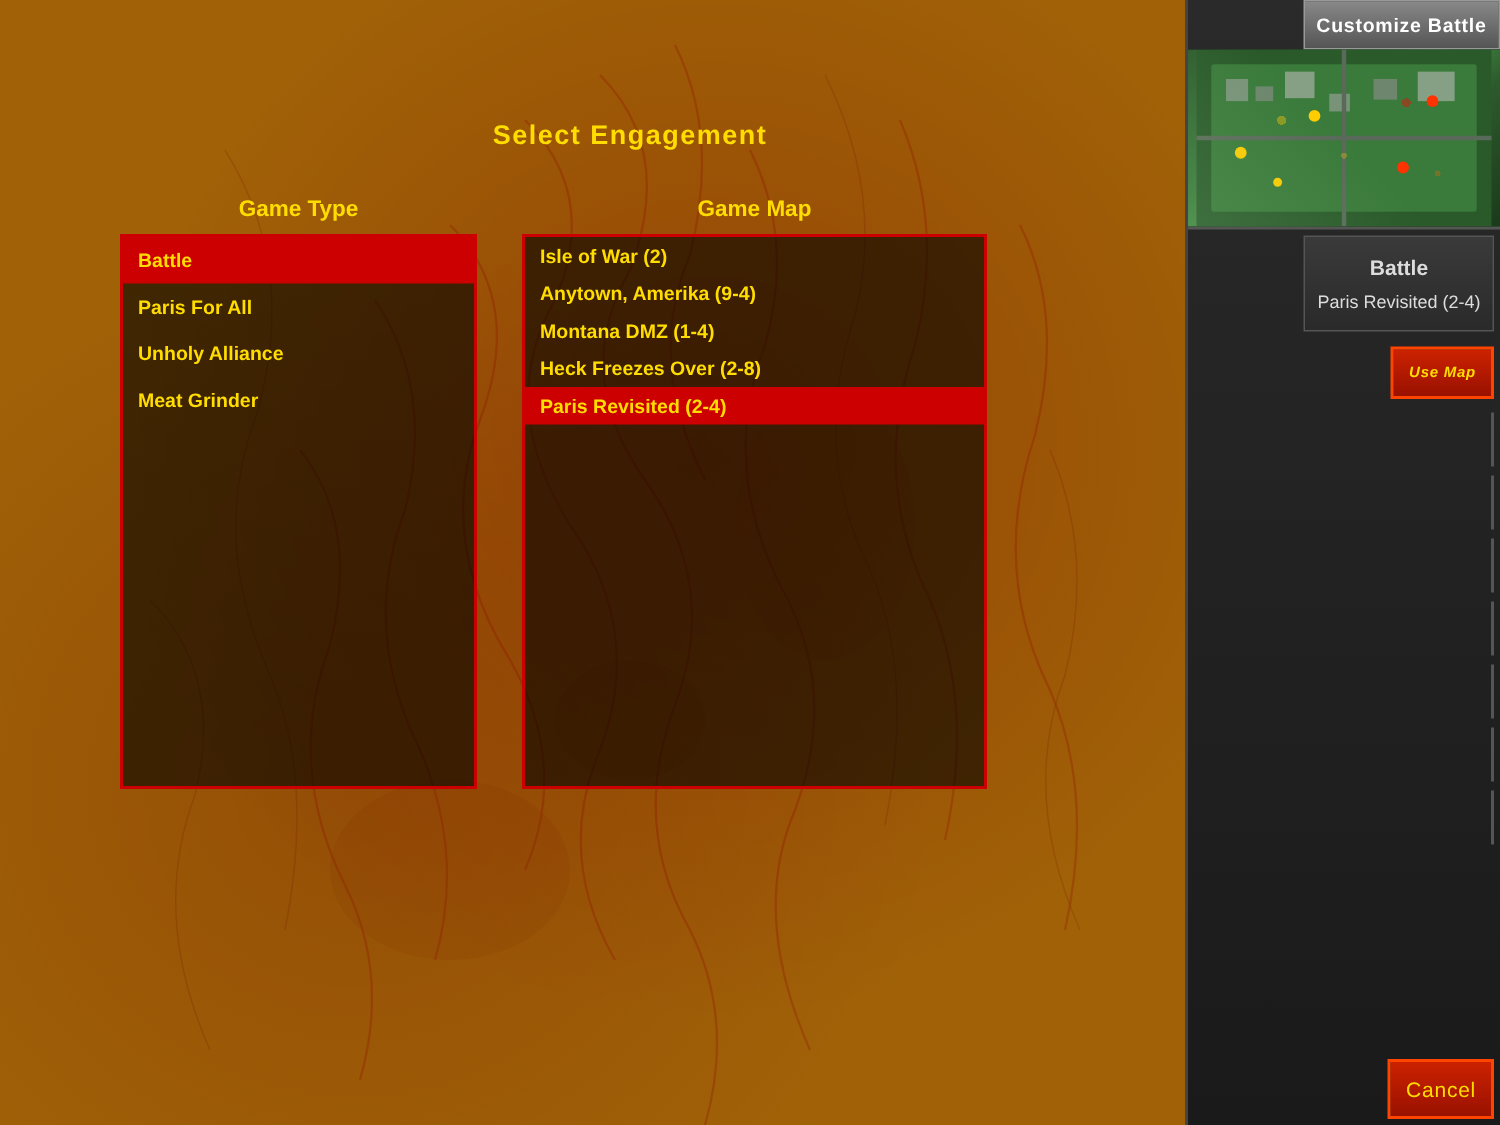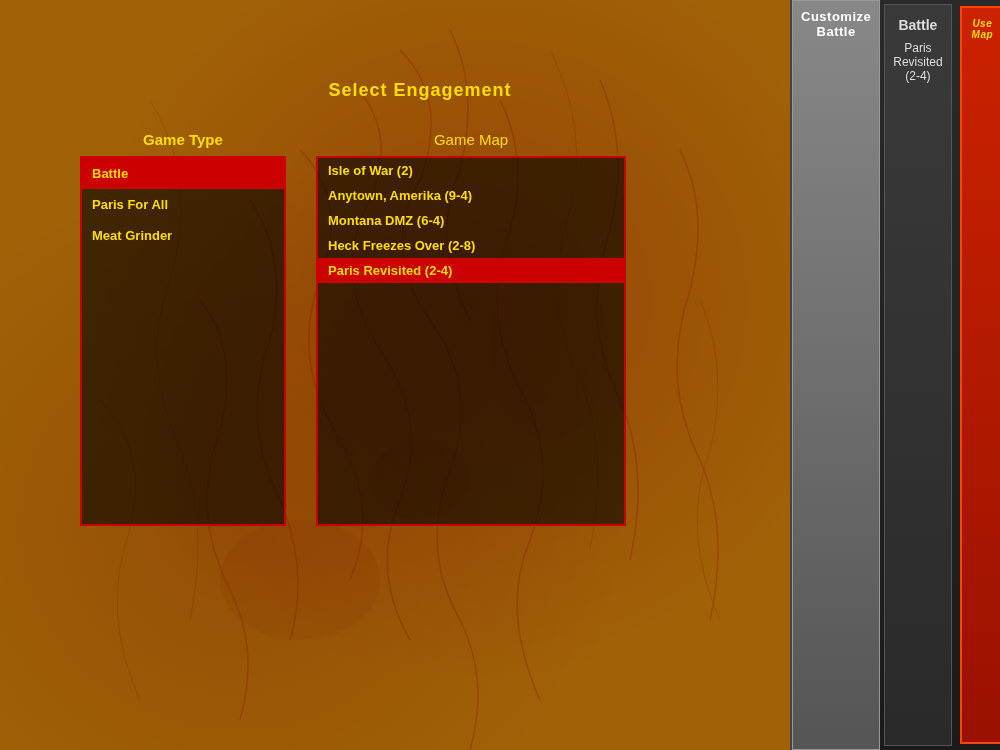--- a/index.html
+++ b/index.html
@@ -46,21 +46,22 @@
     
     #right-panel {
       position: absolute;
       right: 0;
       top: 0;
       width: 210px;
       height: 750px;
       background: linear-gradient(to bottom, #2a2a2a, #1a1a1a);
       border-left: 2px solid #444;
       display: flex;
-      flex-direction: row;
+      flex-direction: column;
+      align-items: flex-end;
     }
 
     
     #customize-battle-btn {
       background: linear-gradient(to bottom, #888, #555);
       border: 1px solid #999;
       color: #fff;
       font-size: 13px;
       font-weight: bold;
       text-align: center;
@@ -175,21 +176,21 @@
       letter-spacing: 1px;
     }
 
     #lists-container {
       display: flex;
       gap: 30px;
     }
 
     
     #game-type-section {
-      width: 206px;
+      width: 238px;
     }
 
     #game-type-header {
       color: #ffdd00;
       font-size: 15px;
       font-weight: bold;
       text-align: center;
       margin-bottom: 8px;
     }
 
@@ -213,21 +214,21 @@
     }
 
     
     #game-map-section {
       width: 310px;
     }
 
     #game-map-header {
       color: #ffdd00;
       font-size: 15px;
-      font-weight: normal;
+      font-weight: bold;
       text-align: center;
       margin-bottom: 8px;
     }
 
     #game-map-list {
       border: 2px solid #cc0000;
       background: rgba(0,0,0,0.6);
       min-height: 370px;
     }
 
@@ -280,31 +281,32 @@
     <div id="select-title">Select Engagement</div>
 
     <div id="lists-container">
 
       <div id="game-type-section">
         <div id="game-type-header">Game Type</div>
         <div id="game-type-list">
 
         <div class="game-type-item selected">Battle</div>
             <div class="game-type-item">Paris For All</div>
+            <div class="game-type-item">Unholy Alliance</div>
             <div class="game-type-item">Meat Grinder</div>
           </div>
       </div>
 
       <div id="game-map-section">
         <div id="game-map-header">Game Map</div>
         <div id="game-map-list">
 
         <div class="game-map-item">Isle of War (2)</div>
             <div class="game-map-item">Anytown, Amerika (9-4)</div>
-            <div class="game-map-item">Montana DMZ (6-4)</div>
+            <div class="game-map-item">Montana DMZ (1-4)</div>
             <div class="game-map-item">Heck Freezes Over (2-8)</div>
             <div class="game-map-item selected">Paris Revisited (2-4)</div>
           </div>
       </div>
     </div>
   </div>
 </div>
 
 <div id="right-panel">
   <div id="customize-battle-btn">Customize Battle</div>

